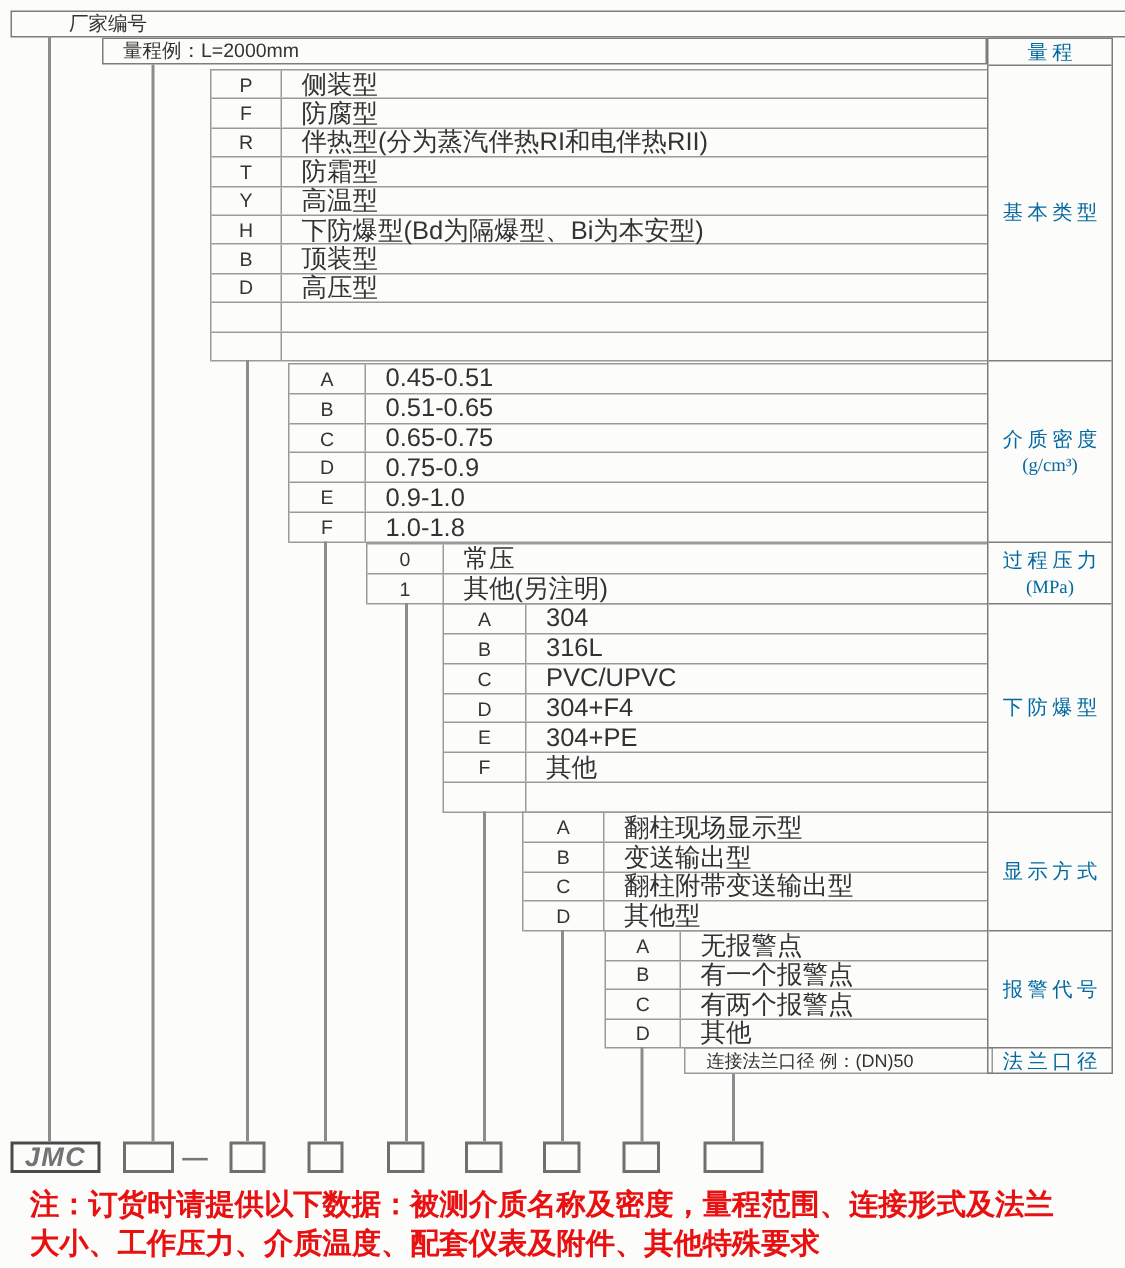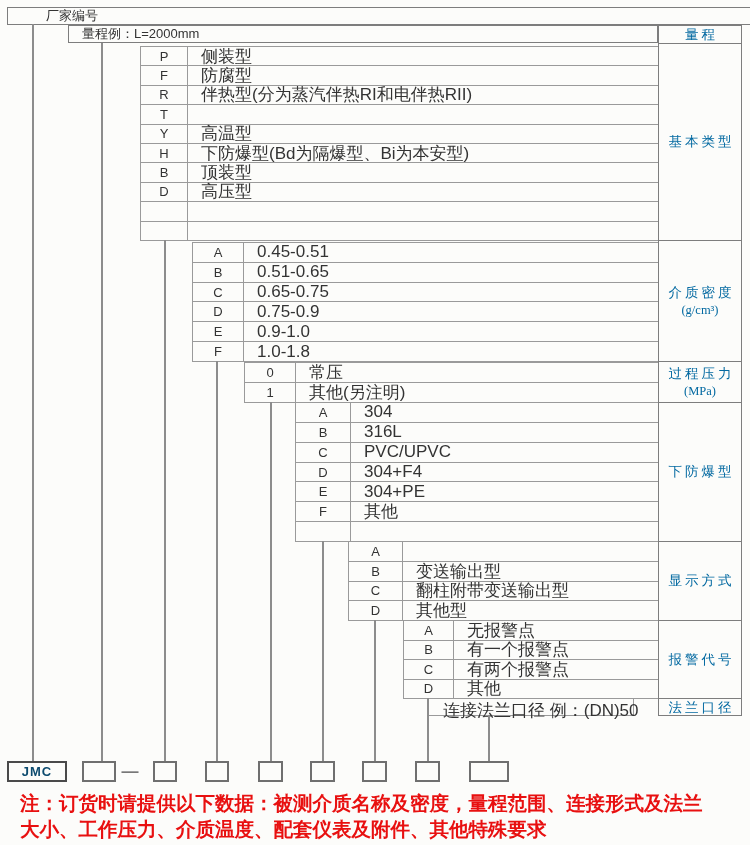--- a/index.html
+++ b/index.html
@@ -39,23 +39,23 @@
 
   #sec-basic   {left:140px;top:46px; width:518px;--lw:47px;--rh:19.4px;}
   #sec-density {left:192px;top:242px;width:466px;--lw:51px;--rh:19.83px;}
   #sec-pressure{left:244px;top:362px;width:414px;--lw:51px;--rh:20px;}
   #sec-material{left:295px;top:402px;width:363px;--lw:55px;--rh:19.86px;}
   #sec-display {left:348px;top:541px;width:310px;--lw:54px;--rh:19.75px;}
   #sec-alarm   {left:403px;top:620px;width:255px;--lw:50px;--rh:19.5px;}
 
   
   #flange-row{
-    position:absolute;left:428px;top:698px;width:206px;height:18px;box-sizing:border-box;
+    position:absolute;left:456px;top:698px;width:206px;height:18px;box-sizing:border-box;
     border:1px solid var(--lg);display:flex;align-items:flex-start;padding-left:14px;
-    font-size:17px;color:var(--txt);white-space:nowrap;
+    font-size:12px;color:var(--txt);white-space:nowrap;
   }
 
   
   .catcol{
     position:absolute;left:658px;top:25px;width:84px;height:691px;box-sizing:border-box;
     border:1px solid var(--dg);
   }
   .cat{
     box-sizing:border-box;border-bottom:1px solid var(--dg);
     display:flex;flex-direction:column;align-items:center;justify-content:center;
@@ -68,21 +68,21 @@
   
   .vline{position:absolute;width:2px;background:#8c8c8c;}
 
   
   .cbox{
     position:absolute;top:761px;height:21px;box-sizing:border-box;
     border:2px solid #6f6f6f;background:var(--bg);
   }
   #jmc-box{
     border-color:#4a4a4a;display:flex;align-items:center;justify-content:center;
-    font-size:13px;font-weight:bold;color:#0c4a6e;letter-spacing:1px;
+    font-size:18px;font-weight:bold;color:#737373;letter-spacing:1px;font-style:italic;
   }
   .dash{
     position:absolute;left:118px;top:762px;width:24px;text-align:center;
     font-size:17px;font-weight:bold;color:#777;
   }
 
   
   .note{
     position:absolute;left:20px;top:790px;width:740px;
     font-size:19.5px;font-weight:bold;color:var(--red);line-height:26px;
@@ -109,20 +109,21 @@
       <div class="trow">
         <div class="tcode">F</div>
         <div class="tdesc">防腐型</div>
       </div>
       <div class="trow">
         <div class="tcode">R</div>
         <div class="tdesc">伴热型(分为蒸汽伴热RI和电伴热RII)</div>
       </div>
       <div class="trow">
         <div class="tcode">T</div>
+        <div class="tdesc">防霜型</div>
       </div>
       <div class="trow">
         <div class="tcode">Y</div>
         <div class="tdesc">高温型</div>
       </div>
       <div class="trow">
         <div class="tcode">H</div>
         <div class="tdesc">下防爆型(Bd为隔爆型、Bi为本安型)</div>
       </div>
       <div class="trow">
@@ -204,20 +205,21 @@
         <div class="tdesc">其他</div>
       </div>
       <div class="trow">
         <div class="tcode"></div>
         <div class="tdesc"></div>
       </div>
     </div>
   <div class="sec" id="sec-display">
       <div class="trow">
         <div class="tcode">A</div>
+        <div class="tdesc">翻柱现场显示型</div>
       </div>
       <div class="trow">
         <div class="tcode">B</div>
         <div class="tdesc">变送输出型</div>
       </div>
       <div class="trow">
         <div class="tcode">C</div>
         <div class="tdesc">翻柱附带变送输出型</div>
       </div>
       <div class="trow">

